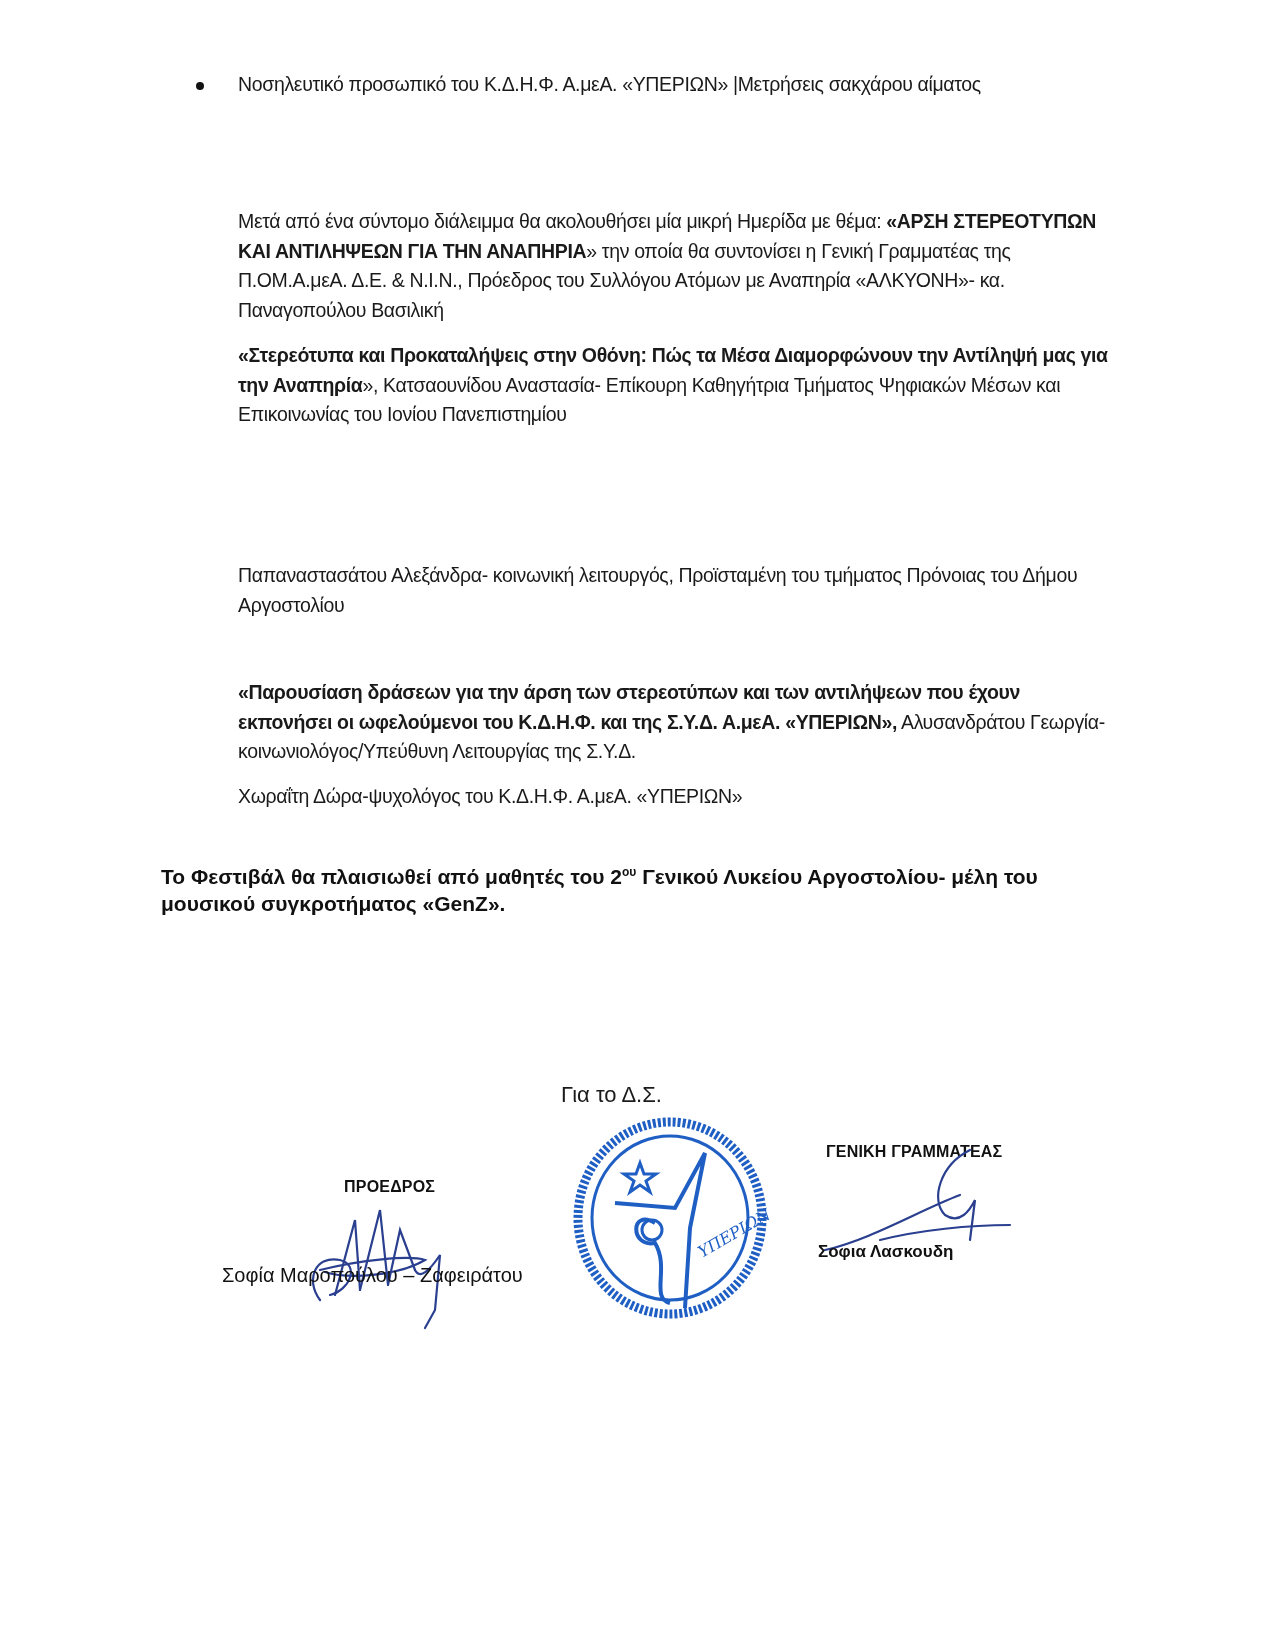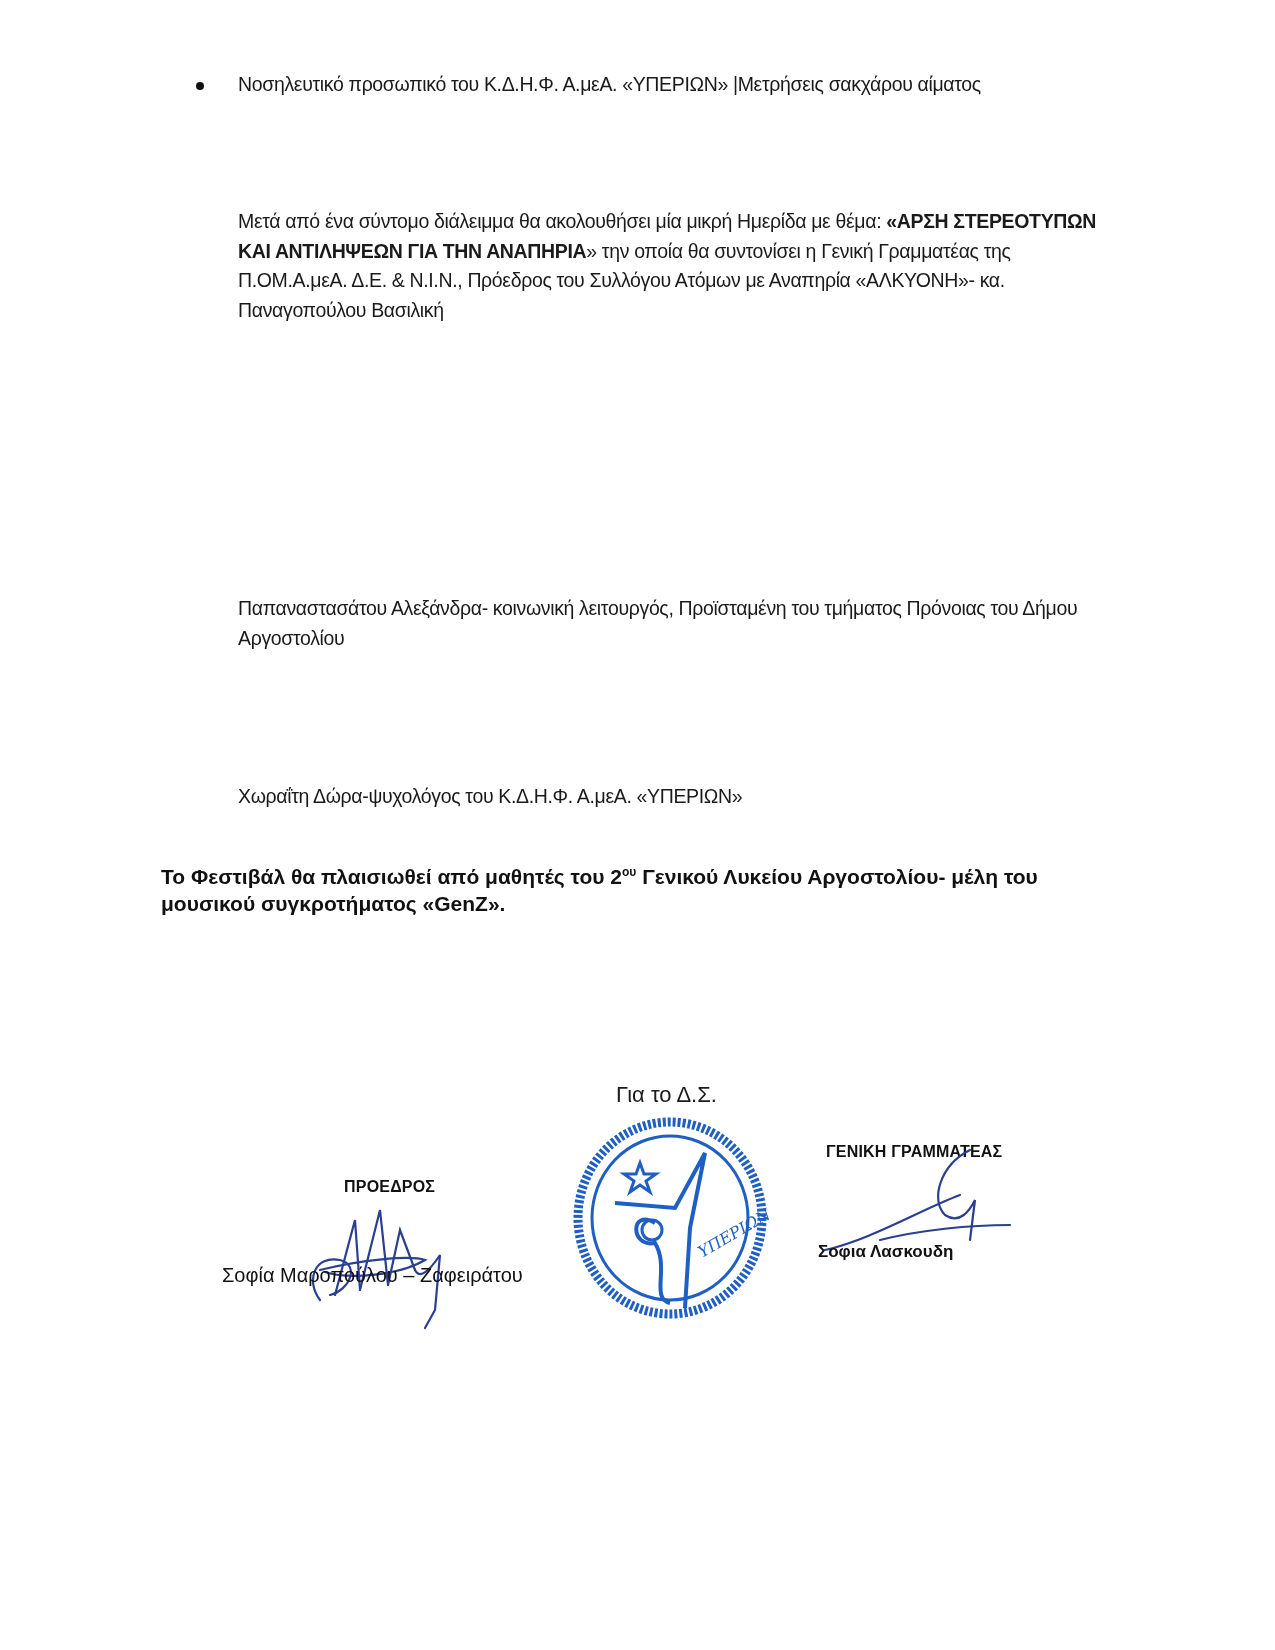--- a/index.html
+++ b/index.html
@@ -5,43 +5,49 @@
   html, body { margin: 0; padding: 0; background: #ffffff; }
   body { width: 1275px; height: 1650px; position: relative; overflow: hidden; color: #1a1a1a; }
   .page { position: absolute; left: 0; top: 0; width: 1035px; height: 1650px; }
   .t { font-family: "Liberation Sans Narrow", "Liberation Sans", sans-serif; font-size: 19.5px; line-height: 29.5px; position: absolute; left: 238px; width: 880px; letter-spacing: -0.35px; }
   .t b { font-weight: bold; }
   .bullet-row { position: absolute; left: 196px; top: 73px; width: 900px; font-family: "Liberation Sans", sans-serif; font-size: 19.5px; letter-spacing: -0.35px; }
   .bullet-dot { position: absolute; left: 0; top: 9px; width: 8px; height: 8px; border-radius: 50%; background: #111; }
   .bullet-text { position: absolute; left: 42px; top: 0; white-space: nowrap; }
   .festival { position: absolute; left: 161px; top: 863px; width: 960px; font-family: "Liberation Sans", sans-serif; font-weight: bold; font-size: 21px; line-height: 27px; color: #111; }
   .festival sup { font-size: 12px; vertical-align: super; line-height: 0; }
-  .for-board { position: absolute; left: 616px; top: 1082px; font-family: "Liberation Sans", sans-serif; font-size: 22px; color: #1a1a1a; }
+  .for-board { position: absolute; left: 561px; top: 1082px; font-family: "Liberation Sans", sans-serif; font-size: 22px; color: #1a1a1a; }
   .sig-label { position: absolute; font-family: "Liberation Sans", sans-serif; font-weight: bold; font-size: 16px; color: #111; letter-spacing: 0.2px; }
   .sig-name { position: absolute; font-family: "Liberation Sans", sans-serif; font-size: 20px; color: #111; margin-left: 17px; }
   .sig-name2 { position: absolute; font-family: "Liberation Sans", sans-serif; font-weight: bold; font-size: 17px; color: #111; }
   svg { position: absolute; overflow: visible; }
 </style>
 </head>
 <body>
 
 <div class="page">
 
   <div class="bullet-row">
     <span class="bullet-dot"></span>
     <span class="bullet-text">Νοσηλευτικό προσωπικό του Κ.Δ.Η.Φ. Α.μεΑ. «ΥΠΕΡΙΩΝ» |Μετρήσεις σακχάρου αίματος</span>
   </div>
 
   <div class="t" style="top:170px;margin-top:37px;">
     <span>Μετά από ένα σύντομο διάλειμμα θα ακολουθήσει μία μικρή Ημερίδα με θέμα: </span><b>«ΑΡΣΗ ΣΤΕΡΕΟΤΥΠΩΝ ΚΑΙ ΑΝΤΙΛΗΨΕΩΝ ΓΙΑ ΤΗΝ ΑΝΑΠΗΡΙΑ</b><span>»  την οποία θα συντονίσει η Γενική Γραμματέας της Π.ΟΜ.Α.μεΑ. Δ.Ε. &amp; Ν.Ι.Ν., Πρόεδρος του Συλλόγου Ατόμων με Αναπηρία «ΑΛΚΥΟΝΗ»- κα. Παναγοπούλου Βασιλική</span>
   </div>
 
+  <div class="t" style="top:341px;">
+    <b>«Στερεότυπα και Προκαταλήψεις στην Οθόνη: Πώς τα Μέσα Διαμορφώνουν την Αντίληψή μας για την Αναπηρία</b><span>», Κατσαουνίδου Αναστασία- Επίκουρη Καθηγήτρια Τμήματος Ψηφιακών Μέσων και Επικοινωνίας του Ιονίου Πανεπιστημίου</span>
+  </div>
 
-  <div class="t" style="top:594px;">Παπαναστασάτου Αλεξάνδρα- κοινωνική λειτουργός, Προϊσταμένη του τμήματος Πρόνοιας του Δήμου Αργοστολίου</div>
+  <div class="t" style="top:561px;">Παπαναστασάτου Αλεξάνδρα- κοινωνική λειτουργός, Προϊσταμένη του τμήματος Πρόνοιας του Δήμου Αργοστολίου</div>
 
+  <div class="t" style="top:678px;">
+    <b>«Παρουσίαση δράσεων για την άρση των στερεοτύπων και των αντιλήψεων που έχουν εκπονήσει οι ωφελούμενοι του Κ.Δ.Η.Φ. και της Σ.Υ.Δ. Α.μεΑ. «ΥΠΕΡΙΩΝ»,</b><span> Αλυσανδράτου Γεωργία- κοινωνιολόγος/Υπεύθυνη Λειτουργίας της Σ.Υ.Δ.</span>
+  </div>
   <div class="t" style="top:782px;">Χωραΐτη Δώρα-ψυχολόγος του Κ.Δ.Η.Φ. Α.μεΑ. «ΥΠΕΡΙΩΝ»</div>
 
   <div class="festival">
     <span>Το Φεστιβάλ θα πλαισιωθεί από μαθητές του 2</span><sup>ου</sup><span> Γενικού Λυκείου Αργοστολίου- μέλη του μουσικού συγκροτήματος «GenZ».</span>
   </div>
 
   <div class="for-board">Για το Δ.Σ.</div>
 
   <div class="sig-label" style="left:344px; top:1178px;">ΠΡΟΕΔΡΟΣ</div>
   <svg style="left:300px; top:1200px;" width="160" height="130" viewBox="0 0 160 130">

